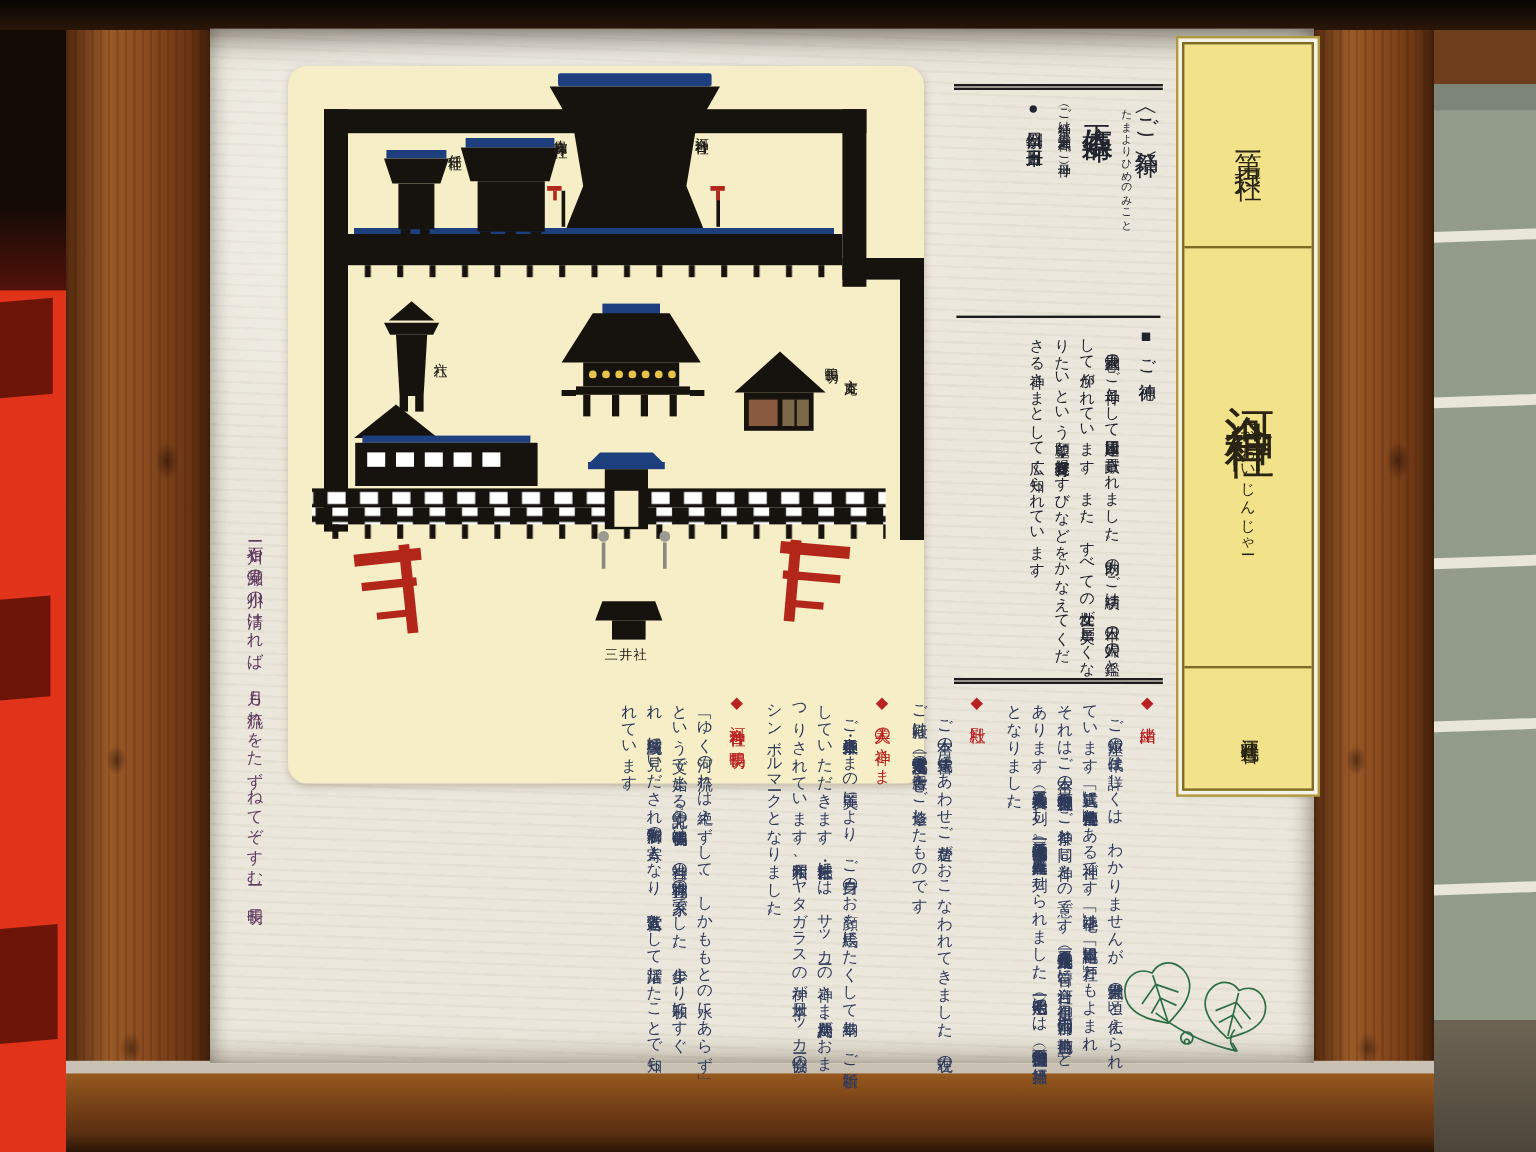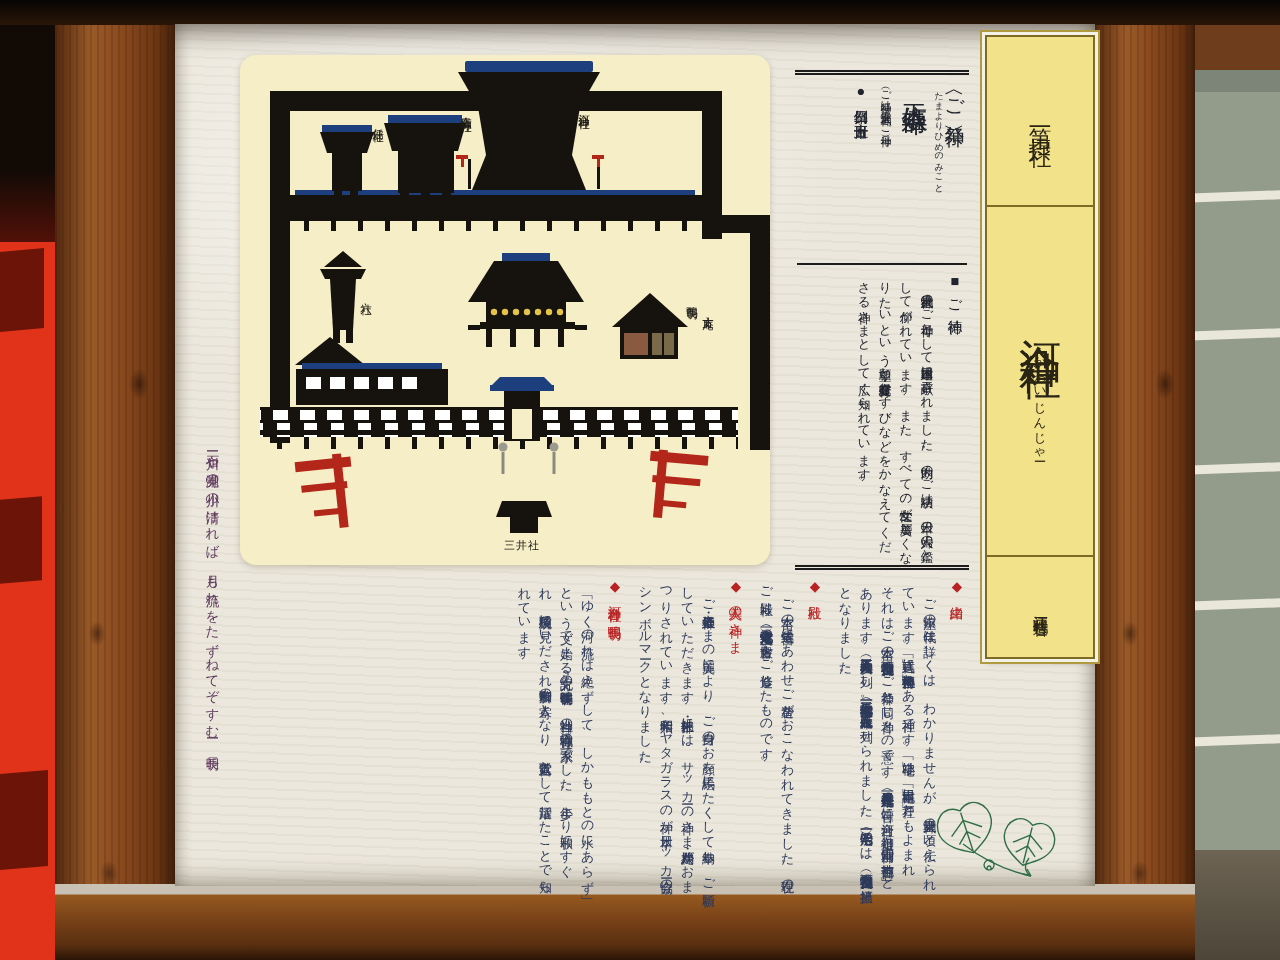--- a/index.html
+++ b/index.html
@@ -30,21 +30,21 @@
       background:linear-gradient(180deg,#c9c2b4 0 10px,#96591f 11px,#7a4318 45%,#5a2f10 80%,#2a1406);}
   
   #paper{left:175px;top:24px;width:920px;height:862px;background:#ebe7dc;
       background-image:radial-gradient(60% 40% at 30% 18%,rgba(255,255,255,.55),transparent 70%),
         repeating-linear-gradient(2deg,rgba(198,192,176,.18) 0 2px,transparent 2px 9px);
       box-shadow:inset 0 20px 24px -12px rgba(25,15,8,.5),
                  inset -14px 0 18px -10px rgba(40,30,15,.28),
                  inset 12px 0 16px -10px rgba(40,30,15,.22),
                  inset 0 -18px 22px -12px rgba(60,45,25,.35);}
   
-  #map-panel{left:65px;top:31px;width:530px;height:510px;background:#f6eec6;border-radius:16px;
+  #map-panel{left:65px;top:31px;width:530px;height:598px;background:#f6eec6;border-radius:16px;
       box-shadow:0 2px 6px rgba(90,70,30,.25);}
   #map-panel svg{position:absolute;left:0;top:0;}
   .mlabel{font-family:"Liberation Serif","DejaVu Serif",serif;fill:#1c1a16;font-size:11.5px;
       writing-mode:vertical-rl;text-orientation:upright;letter-spacing:1px;}
   .mlabel-h{font-family:"Liberation Serif","DejaVu Serif",serif;fill:#1c1a16;font-size:11px;letter-spacing:1px;}
   
   .vtx{writing-mode:vertical-rl;text-orientation:upright;}
   
   #deity-block{left:620px;top:46px;width:174px;height:490px;
       border-top:5px double #1c1c1c;border-bottom:5px double #1c1c1c;color:#20242e;}

